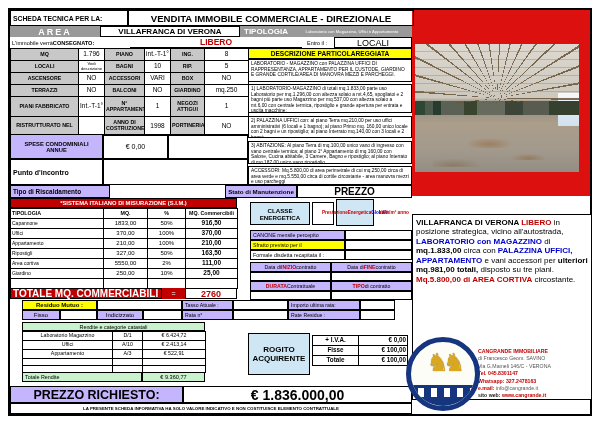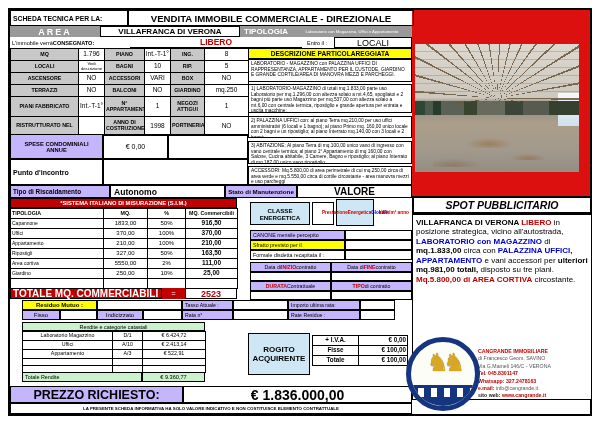--- a/index.html
+++ b/index.html
@@ -170,23 +170,22 @@
   </table>
 
   <div class="ab bd graybg cent" style="left:10px;top:134px;width:93px;height:25px;font-size:5.8px;font-weight:bold;white-space:normal;padding:0 8px;">SPESE CONDOMINIALI ANNUE</div>
   <div class="ab bd cent" style="left:103px;top:134px;width:65px;height:25px;font-size:7px;">€ 0,00</div>
   <div class="ab bd" style="left:168px;top:134px;width:80px;height:25px;"></div>
 
   <div class="ab bd left" style="left:10px;top:159px;width:93px;height:26px;font-size:7px;font-weight:bold;padding-left:2px;">Punto d'incontro</div>
   <div class="ab bd" style="left:103px;top:159px;width:145px;height:26px;"></div>
 
   <div class="ab bd graybg left" style="left:10px;top:185px;width:100px;height:13px;font-size:6.4px;font-weight:bold;padding-left:2px;">Tipo di Riscaldamento</div>
-  <div class="ab bd left" style="left:110px;top:185px;width:115px;height:13px;font-size:8.6px;font-weight:bold;padding-left:3px;">Autonomo</div>
   <div class="ab bd graybg cent" style="left:225px;top:185px;width:72px;height:13px;font-size:6.2px;font-weight:bold;">Stato di Manutenzione</div>
-  <div class="ab bd cent" style="left:297px;top:185px;width:115px;height:13px;font-size:10px;font-weight:bold;">VALORE</div>
+  <div class="ab bd cent" style="left:297px;top:185px;width:115px;height:13px;font-size:10px;font-weight:bold;">PREZZO</div>
 
   <div class="ab bd yellow cent" style="left:248px;top:48px;width:164px;height:11px;font-size:6.6px;font-weight:bold;">DESCRIZIONE PARTICOLAREGGIATA</div>
   <div class="ab bd desc-box" style="left:248px;top:59px;width:164px;height:23px;">LABORATORIO - MAGAZZINO con PALAZZINA UFFICI DI RAPPRESENTANZA, APPARTAMENTO PER IL CUSTODE, GIARDINO E GRANDE CORTILE/AREA DI MANOVRA MEZZI E PARCHEGGI.</div>
   <div class="ab bd desc-box" style="left:248px;top:84px;width:164px;height:29px;">1) LABORATORIO-MAGAZZINO di totali mq.1.833,00 parte uso Laboratorio per mq.1.296,00 con altezza solaio a mt.4,65, spogliatoi e 2 bagni più parte uso Magazzino per mq.537,00 con altezza solaio a mt.6,00 con centrale termica, ripostiglio e grande apertura per entrata e uscita macchine;</div>
   <div class="ab bd desc-box" style="left:248px;top:116px;width:164px;height:22px;">2) PALAZZINA UFFICI con: al piano Terra mq.210,00 per uso uffici amministrativi (6 locali e 1 bagno); al piano Primo mq. 160,00 unico locale con 2 bagni e un ripostiglio; al piano Interrato mq.140,00 con 3 locali e 2 bagni;</div>
   <div class="ab bd desc-box" style="left:248px;top:141px;width:164px;height:23px;">3) ABITAZIONE: Al piano Terra di mq.100,00 unico vano di ingresso con vano centrale termica; al piano 1° Appartamento di mq 160,00 con Salone, Cucina abitabile, 3 Camere, Bagno e ripostiglio; al piano Interrato di mq.187,00 unico vano ripostiglio.</div>
   <div class="ab bd desc-box" style="left:248px;top:166px;width:164px;height:19px;">ACCESSORI: Mq.5.800,00 di area perimetrale di cui mq.250,00 circa di area verde e mq.5.550,00 circa di cortile circostante - area manovra mezzi e uso parcheggi</div>
 
   <div class="ab bd redbg cent" style="left:10px;top:198px;width:227px;height:10px;font-size:5.8px;font-weight:bold;">*SISTEMA ITALIANO DI MISURAZIONE (S.I.M.)</div>
   <table class="ab sim" style="left:10px;top:208px;">
@@ -244,21 +243,21 @@
         <tr>
           <td class="c0"></td>
           <td class="c1"></td>
           <td class="c2"></td>
           <td class="c3"></td>
         </tr>
       </tbody>
   </table>
   <div class="ab bd redbg left" style="left:10px;top:288px;width:152px;height:11px;font-size:10px;font-weight:bold;padding-left:2px;">TOTALE MQ. COMMERCIABILI</div>
   <div class="ab redbg cent" style="left:162px;top:288px;width:23px;height:11px;font-size:7px;">=</div>
-  <div class="ab bd cent" style="left:185px;top:288px;width:52px;height:11px;color:#c00000;font-weight:bold;font-size:9px;background:#fff;">2523</div>
+  <div class="ab bd cent" style="left:185px;top:288px;width:52px;height:11px;color:#c00000;font-weight:bold;font-size:9px;background:#fff;">2760</div>
 
   <div class="ab bd yellow cent" style="left:22px;top:300px;width:75px;height:10px;font-size:6px;font-weight:bold;">Residuo Mutuo :</div>
   <div class="ab bd" style="left:97px;top:300px;width:85px;height:10px;"></div>
   <div class="ab bd graybg left" style="left:182px;top:300px;width:51px;height:10px;font-size:5.2px;padding-left:2px;">Tasso Attuale :</div>
   <div class="ab bd" style="left:233px;top:300px;width:55px;height:10px;"></div>
   <div class="ab bd graybg left" style="left:288px;top:300px;width:72px;height:10px;font-size:5.2px;padding-left:2px;">Importo ultima rata:</div>
   <div class="ab bd" style="left:360px;top:300px;width:35px;height:10px;"></div>
 
   <div class="ab bd graybg cent" style="left:22px;top:310px;width:38px;height:10px;font-size:6px;">Fisso</div>
   <div class="ab bd" style="left:60px;top:310px;width:37px;height:10px;"></div>
@@ -365,21 +364,20 @@
           <td class="c1">€ 100,00</td>
         </tr>
       </tbody>
   </table>
 
   <div class="ab bd graybg cent" style="left:10px;top:386px;width:173px;height:17px;font-size:12.5px;font-weight:bold;border-width:1.5px;">PREZZO RICHIESTO:</div>
   <div class="ab bd cent" style="left:183px;top:386px;width:229px;height:17px;font-size:14px;font-weight:bold;border-width:1.5px;">€ 1.836.000,00</div>
 
   <div class="ab bd cent" style="left:10px;top:403px;width:402px;height:11px;font-size:4.4px;font-weight:bold;">LA PRESENTE SCHEDA INFORMATIVA HA SOLO VALORE INDICATIVO E NON COSTITUISCE ELEMENTO CONTRATTUALE</div>
 
-  <div class="ab cent" style="left:412px;top:196px;width:180px;height:18px;background:#fff;border:2px solid #000;font-size:10.5px;font-weight:bold;font-style:italic;">SPOT PUBBLICITARIO</div>
   <div class="ab bd" style="left:412px;top:214px;width:180px;height:186px;background:#fff;"></div>
   <div class="ab" style="left:416px;top:218px;width:172px;height:94px;font-size:8px;line-height:1.18;"><span class="s-b">VILLAFRANCA DI VERONA </span><span class="s-rb">LIBERO</span><span class="s-n"> in posizione strategica, vicino all'autostrada, </span><span class="s-bb">LABORATORIO con MAGAZZINO</span><span class="s-n"> di </span><span class="s-b">mq.1.833,00</span><span class="s-n"> circa con </span><span class="s-bb">PALAZZINA UFFICI, APPARTAMENTO</span><span class="s-n"> e vani accessori per </span><span class="s-b">ulteriori mq.981,00 totali,</span><span class="s-n"> disposto su tre piani. </span><span class="s-rb">Mq.5.800,00 di AREA CORTIVA</span><span class="s-n"> circostante.</span></div>
 
   <div class="ab" style="left:478px;top:348px;width:112px;font-size:5.2px;line-height:7.4px;">
     <div><span class="s-rb">CANGRANDE IMMOBILIARE</span></div>
     <div><span class="s-g">di Francesco Geom. SAVINO</span></div>
     <div><span class="s-g">Via G.Mameli 146/C - VERONA</span></div>
     <div><span class="s-rb">Tel. 045.8301147</span></div>
     <div><span class="s-rb">Whatsapp: 327.2478163</span></div>
     <div><span class="s-rb">e.mail: </span><span class="s-g">info@cangrande.it</span></div>

